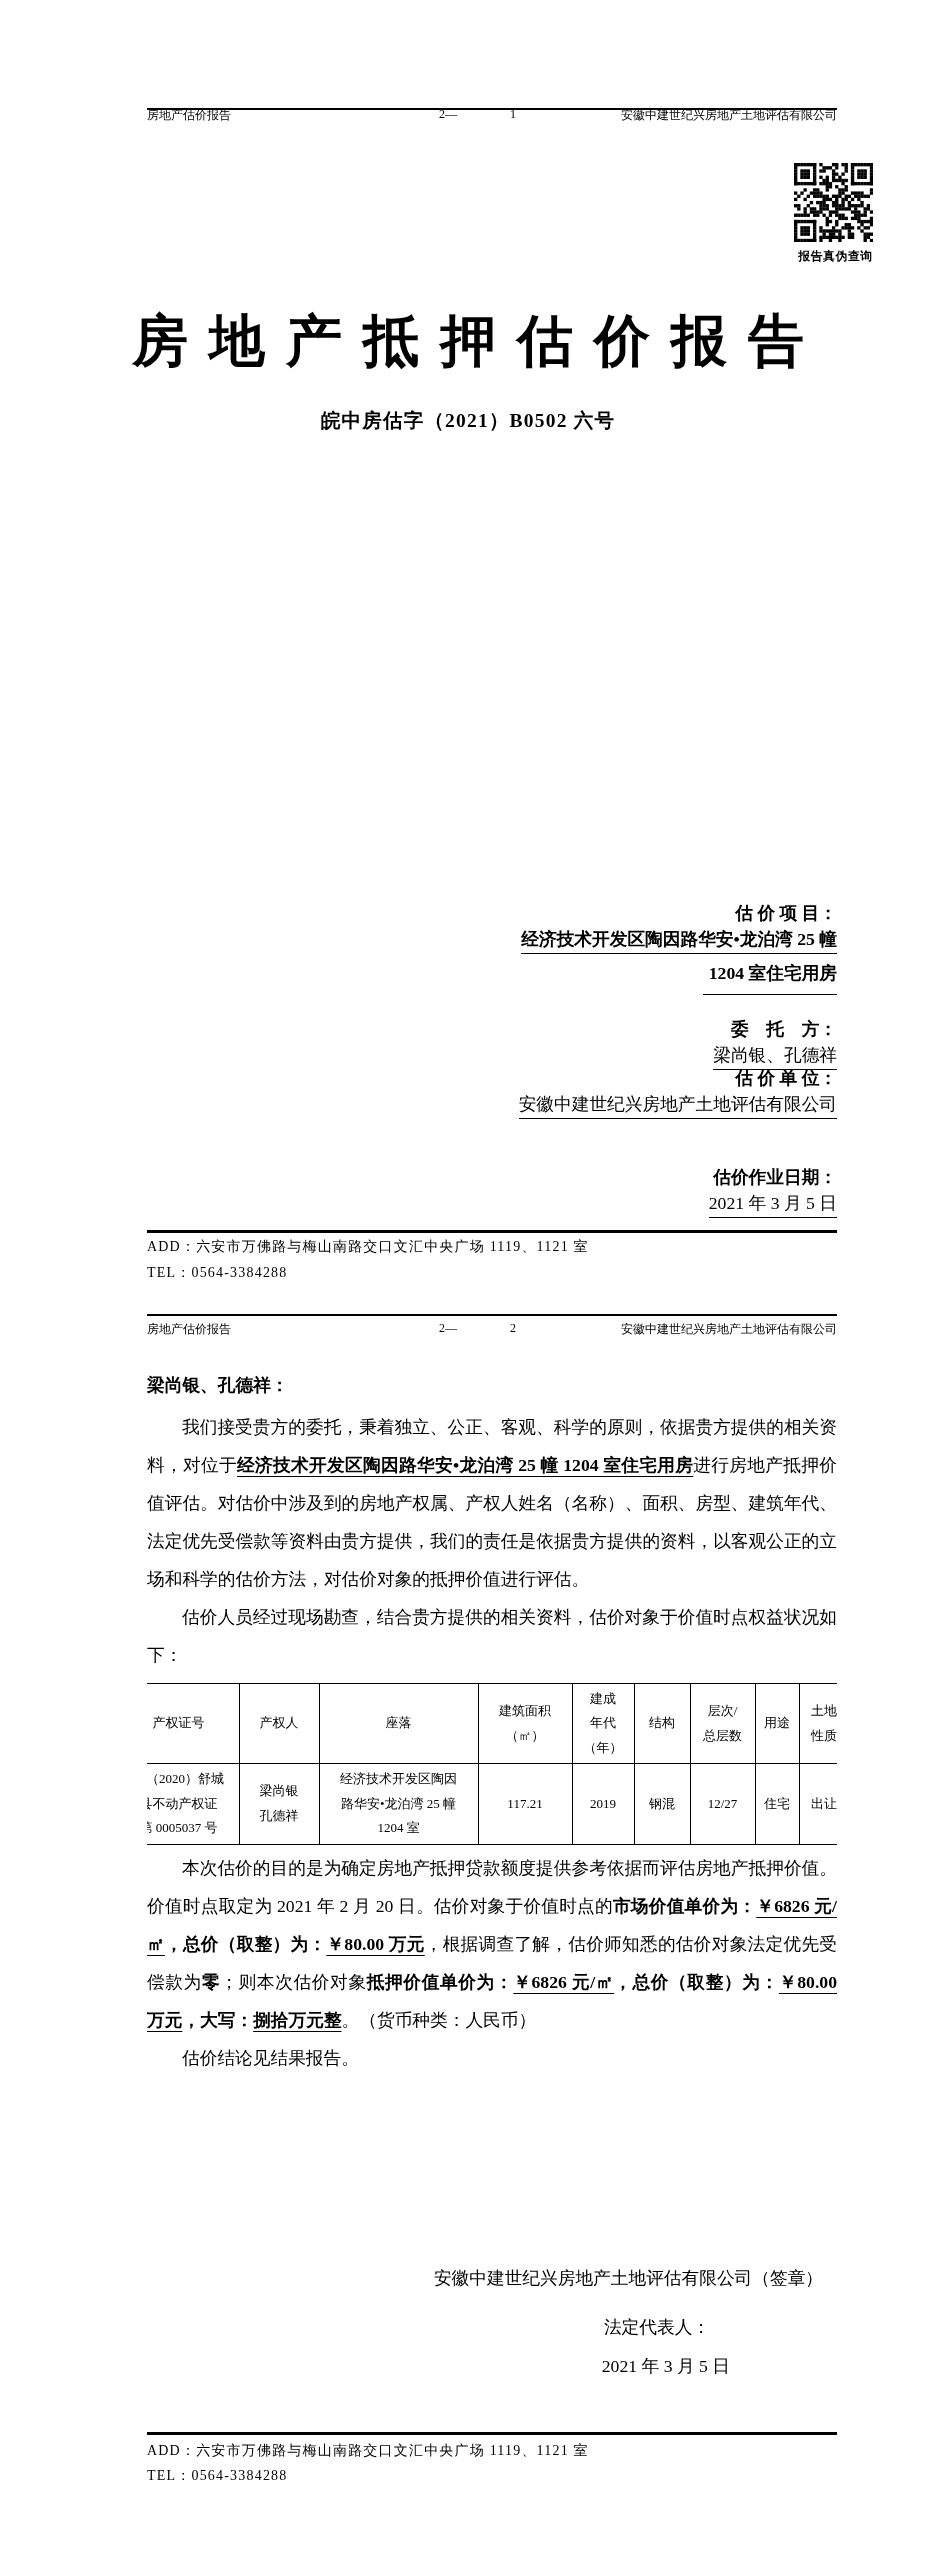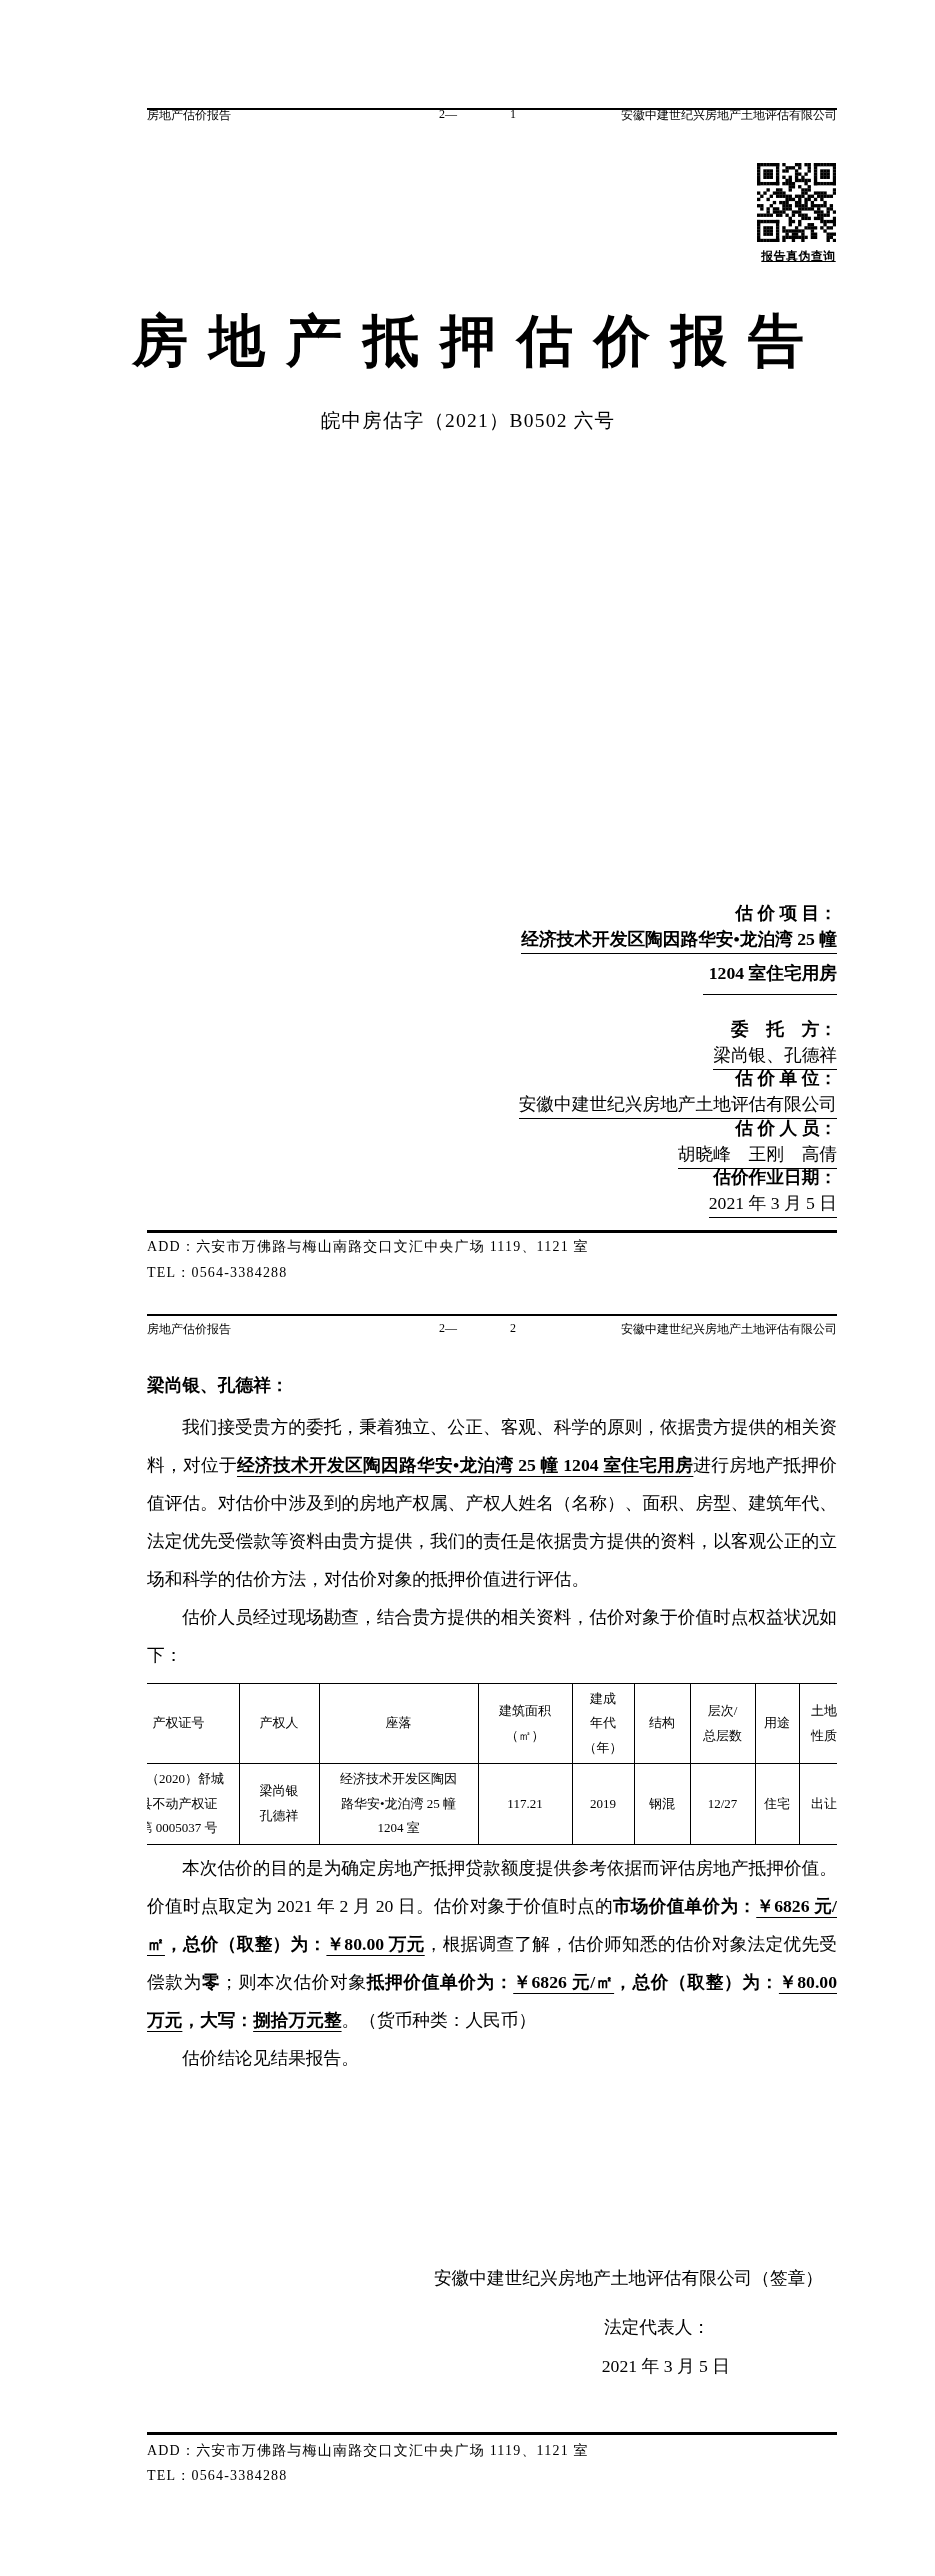--- a/index.html
+++ b/index.html
@@ -10,29 +10,29 @@
   .runhdr{position:absolute;left:147px;width:690px;height:17.7px;font-size:12px;margin-top:26px;}
   .runhdr .h-left{position:absolute;left:0;top:0;}
   .runhdr .h-dash{position:absolute;left:292px;top:0;}
   .runhdr .h-num{position:absolute;left:363px;top:0;}
   .runhdr .h-right{position:absolute;right:0;top:0;}
   .rule{position:absolute;left:147px;width:690px;height:1.8px;background:#000;}
   .rule.thick{height:2.9px;}
   .addr{position:absolute;left:147px;font-size:14px;letter-spacing:1.2px;}
 
   
-  .qrbox{position:absolute;left:757px;top:163px;width:83px;text-align:center;text-decoration:underline;}
+  .qrbox{position:absolute;left:794px;top:163px;width:83px;text-align:center;}
   .qrbox .qr{width:79px;height:79px;}
   .qr-cap{font-size:11.8px;font-weight:bold;margin-top:7px;letter-spacing:0.6px;white-space:nowrap;}
 
   
   .doc-title{position:absolute;top:304px;left:0;width:100%;text-align:center;
              font-size:56px;font-weight:bold;letter-spacing:21px;text-indent:21px;white-space:nowrap;}
   .doc-no{position:absolute;top:407px;left:0;width:100%;text-align:center;
-          font-size:19.5px;font-weight:normal;letter-spacing:1.2px;}
+          font-size:19.5px;font-weight:bold;letter-spacing:1.2px;}
 
   .frow{position:absolute;left:147px;width:690px;height:34px;display:flex;align-items:flex-end;font-size:17.7px;flex-direction:column;}
   .flabel{font-weight:bold;white-space:pre;padding-bottom:1.8px;flex:none;}
   .fspacer{width:101px;flex:none;}
   .fvalue{flex:1;border-bottom:1.2px solid #000;text-align:right;padding-bottom:1.8px;white-space:pre;}
   .fvalue.left{text-align:left;padding-left:5.9px;}
   .fvalue.bold{font-weight:bold;}
 
   
   .letter-head{position:absolute;top:1327px;left:0;width:100%;text-align:center;
@@ -418,24 +418,20 @@
     <span class="fvalue bold left">1204 室住宅用房</span>
   </div>
   <div class="frow" style="top:1017px;">
     <span class="flabel">委　托　方：</span>
     <span class="fvalue">梁尚银、孔德祥</span>
   </div>
   <div class="frow" style="top:1066px;">
     <span class="flabel">估 价 单 位：</span>
     <span class="fvalue">安徽中建世纪兴房地产土地评估有限公司</span>
   </div>
-  <div class="frow" style="top:1116px;">
-    <span class="flabel">估 价 人 员：</span>
-    <span class="fvalue">胡晓峰　王刚　高倩</span>
-  </div>
   <div class="frow" style="top:1165px;">
     <span class="flabel">估价作业日期：</span>
     <span class="fvalue">2021 年 3 月 5 日</span>
   </div>
 
   <div class="rule thick" style="top:1230px;"></div>
   <div class="addr" style="top:1238px;">ADD：六安市万佛路与梅山南路交口文汇中央广场 1119、1121 室</div>
   <div class="addr" style="top:1264px;">TEL：0564-3384288</div>
 
   <div class="runhdr" style="top:1295px;">

